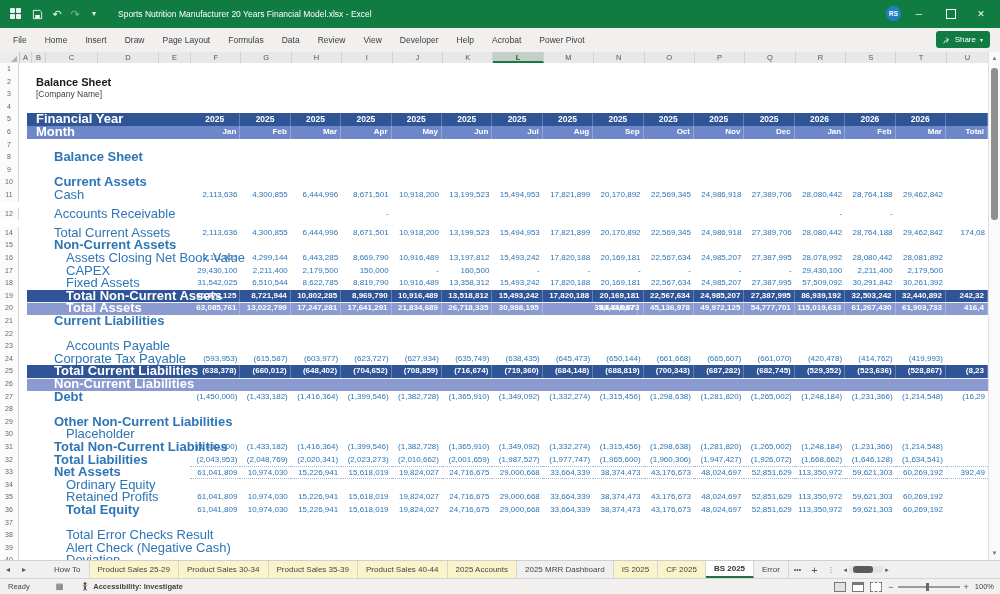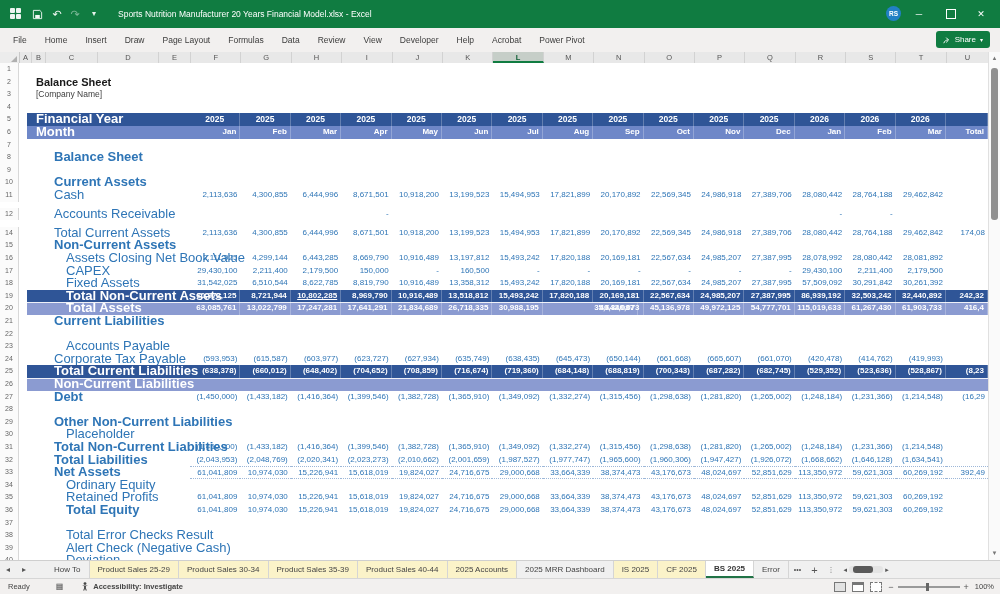--- a/index.html
+++ b/index.html
@@ -399,21 +399,21 @@
           <div class="cell" style="left: 927px; width: 42px;"></div>
         </div>
       </div>
       <div class="row bold hdrfill" style="top: 226.8px;">
         <div class="gut">19</div>
         <div class="content">
           <div class="fill" style="background: rgb(47, 85, 151);"></div>
           <span class="rlabel" style="left: 47px;">Total Non-Current Assets</span>
           <div class="cell hcell-sep" style="left: 171px; width: 50.4px;">60,972,125</div>
           <div class="cell hcell-sep" style="left: 221.4px; width: 50.4px;">8,721,944</div>
-          <div class="cell hcell-sep" style="left: 271.8px; width: 50.4px; text-decoration: underline;">10,802,285</div>
+          <div class="cell hcell-sep" style="left: 271.8px; width: 50.4px;">10,802,285</div>
           <div class="cell hcell-sep" style="left: 322.2px; width: 50.4px;">8,969,790</div>
           <div class="cell hcell-sep" style="left: 372.6px; width: 50.4px;">10,916,489</div>
           <div class="cell hcell-sep" style="left: 423px; width: 50.4px;">13,518,812</div>
           <div class="cell hcell-sep" style="left: 473.4px; width: 50.4px;">15,493,242</div>
           <div class="cell hcell-sep" style="left: 523.8px; width: 50.4px;">17,820,188</div>
           <div class="cell hcell-sep" style="left: 574.2px; width: 50.4px;">20,169,181</div>
           <div class="cell hcell-sep" style="left: 624.6px; width: 50.4px;">22,567,634</div>
           <div class="cell hcell-sep" style="left: 675px; width: 50.4px;">24,985,207</div>
           <div class="cell hcell-sep" style="left: 725.4px; width: 50.4px;">27,387,995</div>
           <div class="cell hcell-sep" style="left: 775.8px; width: 50.4px;">86,939,192</div>

